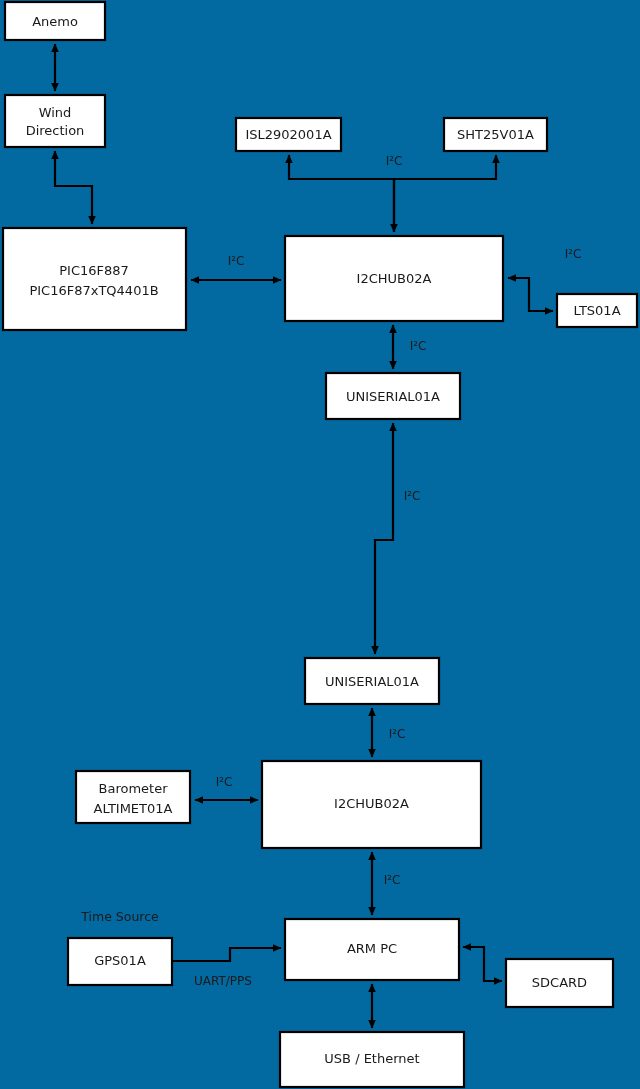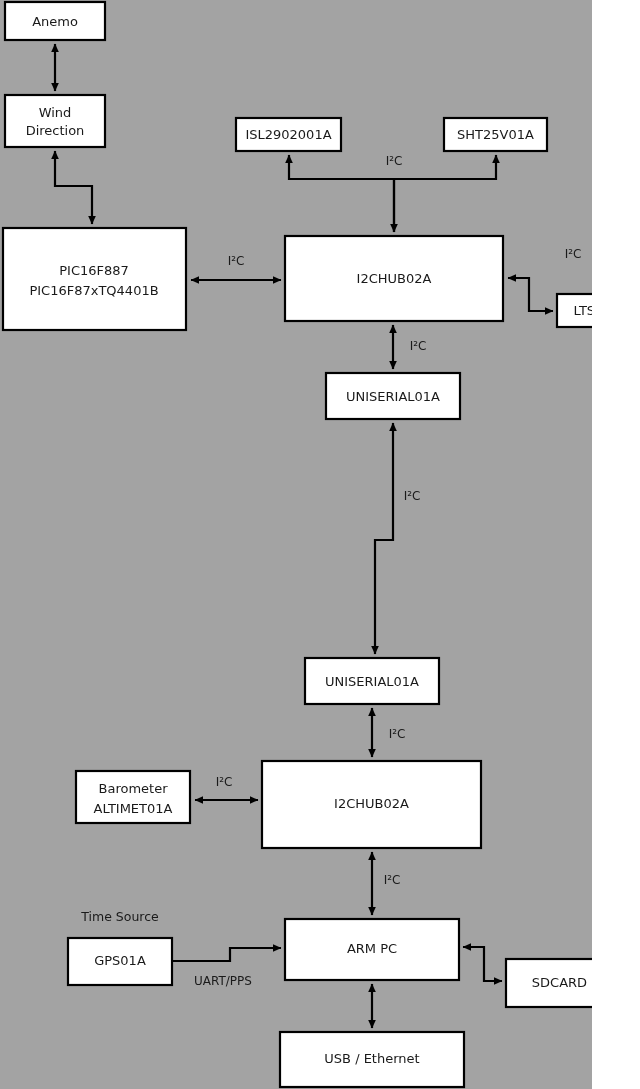--- a/index.html
+++ b/index.html
@@ -6,23 +6,23 @@
   html, body {
     margin: 0;
     padding: 0;
     background: #ffffff;
   }
   body {
     font-family: "DejaVu Sans", "Liberation Sans", sans-serif;
   }
   #diagram-root {
     position: relative;
-    width: 592px;
+    width: 640px;
     height: 1089px;
-    background: #a3a3a3;
+    background: #0369a1;
     overflow: hidden;
   }
   svg#diagram-svg {
     display: block;
     width: 640px;
     height: 1089px;
   }
   .node-rect {
     fill: #ffffff;
     stroke: #000000;

